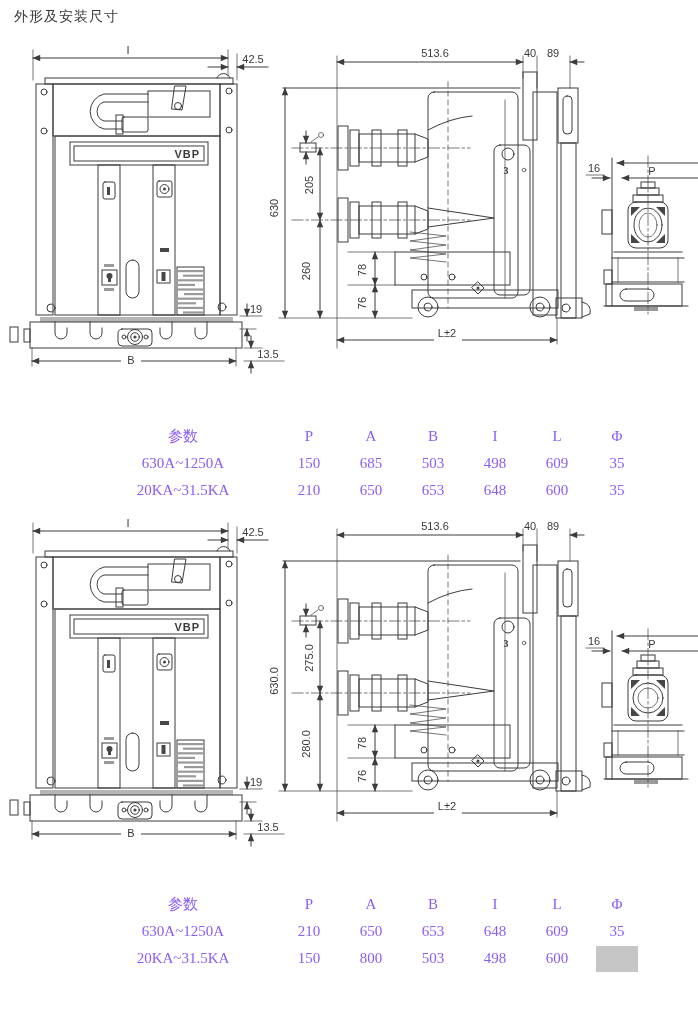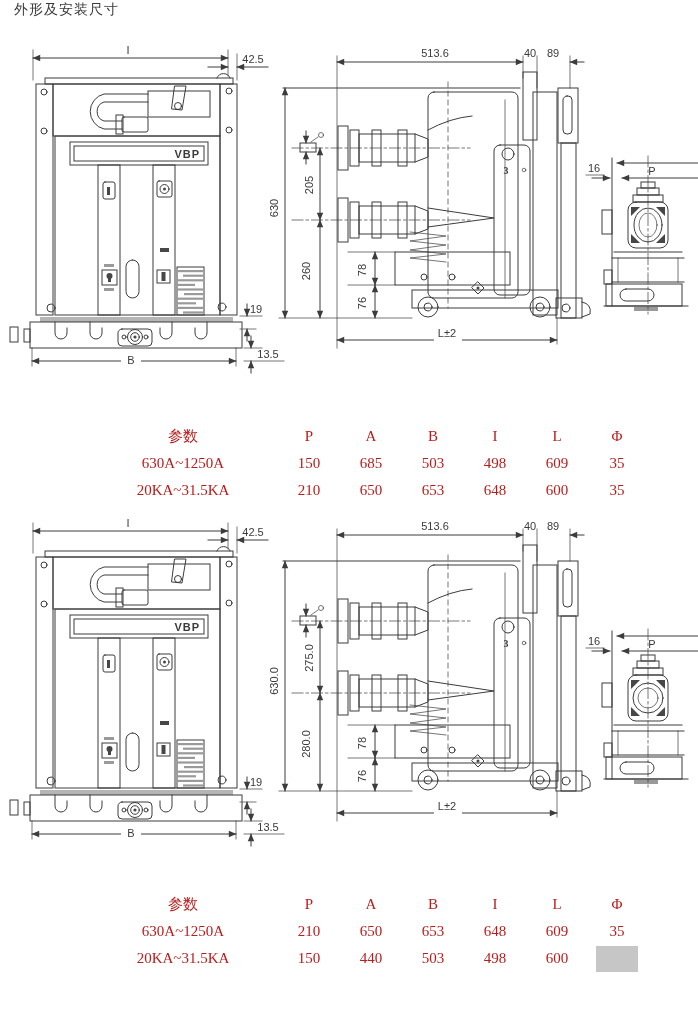--- a/index.html
+++ b/index.html
@@ -1,21 +1,21 @@
 <!DOCTYPE html>
 <html><head>
 <meta charset="utf-8">
 <style>
   html,body{margin:0;padding:0;background:#fff}
   body{width:698px;height:1017px;position:relative;font-family:"Liberation Sans",sans-serif;overflow:hidden}
-  .title{position:absolute;left:14px;top:1px;font-size:14px;letter-spacing:1px;color:#3a3a3a;font-family:"Liberation Sans",sans-serif}
+  .title{position:absolute;left:14px;top:8px;font-size:14px;letter-spacing:1px;color:#3a3a3a;font-family:"Liberation Sans",sans-serif}
   .figure{position:absolute;left:0;width:698px;height:398px}
   .dtable{position:absolute;left:88px;width:570px}
   .trow{display:grid;grid-template-columns:190px 62px 62px 62px 62px 62px 58px;height:27px;align-items:center;text-align:center;
-        font-family:"Liberation Serif",serif;font-size:15px;color:#b91c1c;white-space:nowrap}
+        font-family:"Liberation Serif",serif;font-size:15px;color:#8b5cf6;white-space:nowrap}
   .graybox{display:inline-block;width:42px;height:26px;background:#c6c6c6;vertical-align:middle}
   
   .ln{fill:none;stroke:#3c3c3c;stroke-width:1;stroke-linecap:square}
   .thin{stroke-width:0.7}
   .dk{fill:#474747;stroke:none}
   .gray{fill:#9a9a9a;stroke:none}
   .bar{fill:#b5b5b5;stroke:none}
   .cl{stroke-dasharray:11 3 2.5 3}
   .dash{stroke-dasharray:5 4}
   .dim{font-family:"Liberation Sans",sans-serif;font-size:11px;fill:#3a3a3a}
@@ -523,19 +523,19 @@
     <span>210</span>
     <span>650</span>
     <span>653</span>
     <span>648</span>
     <span>609</span>
     <span>35</span>
   </div>
   <div class="trow">
     <span>20KA~31.5KA</span>
     <span>150</span>
-    <span>440</span>
+    <span>800</span>
     <span>503</span>
     <span>498</span>
     <span>600</span>
     <span><i class="graybox"></i></span>
   </div>
 </div>
 
 </body></html>

